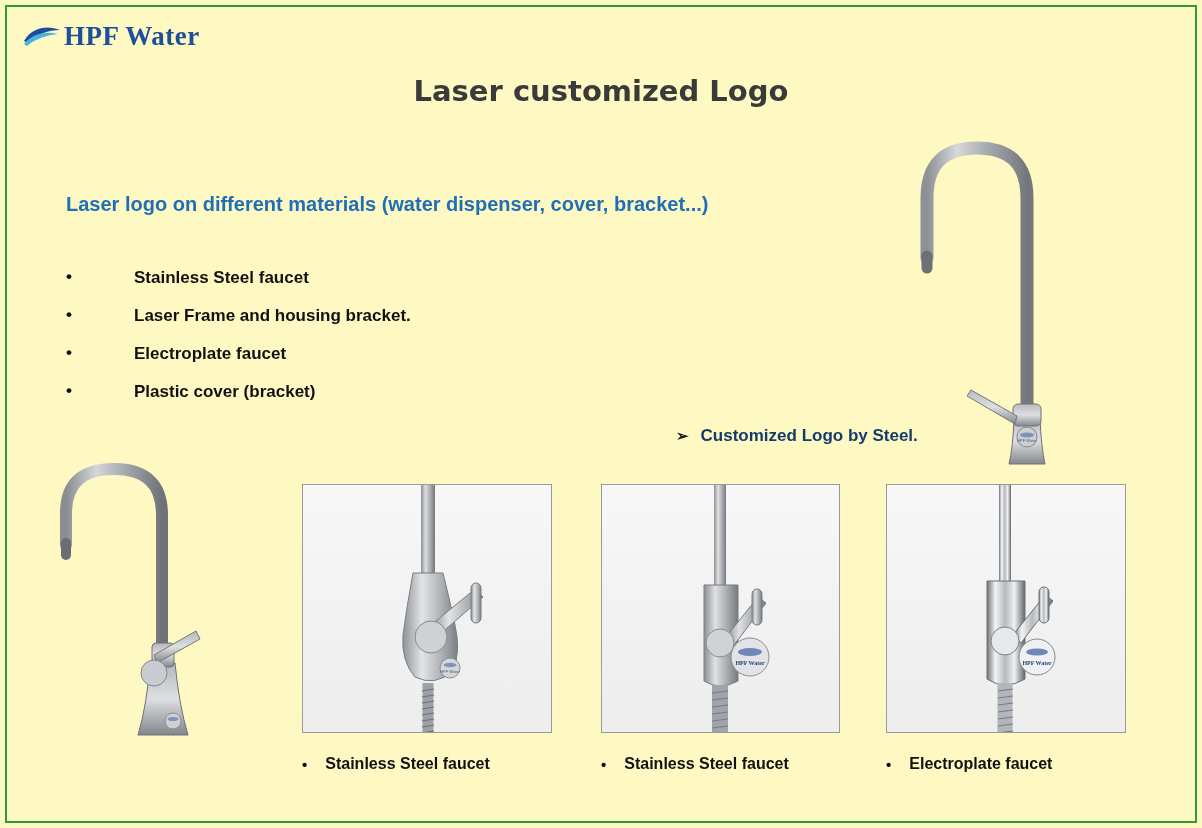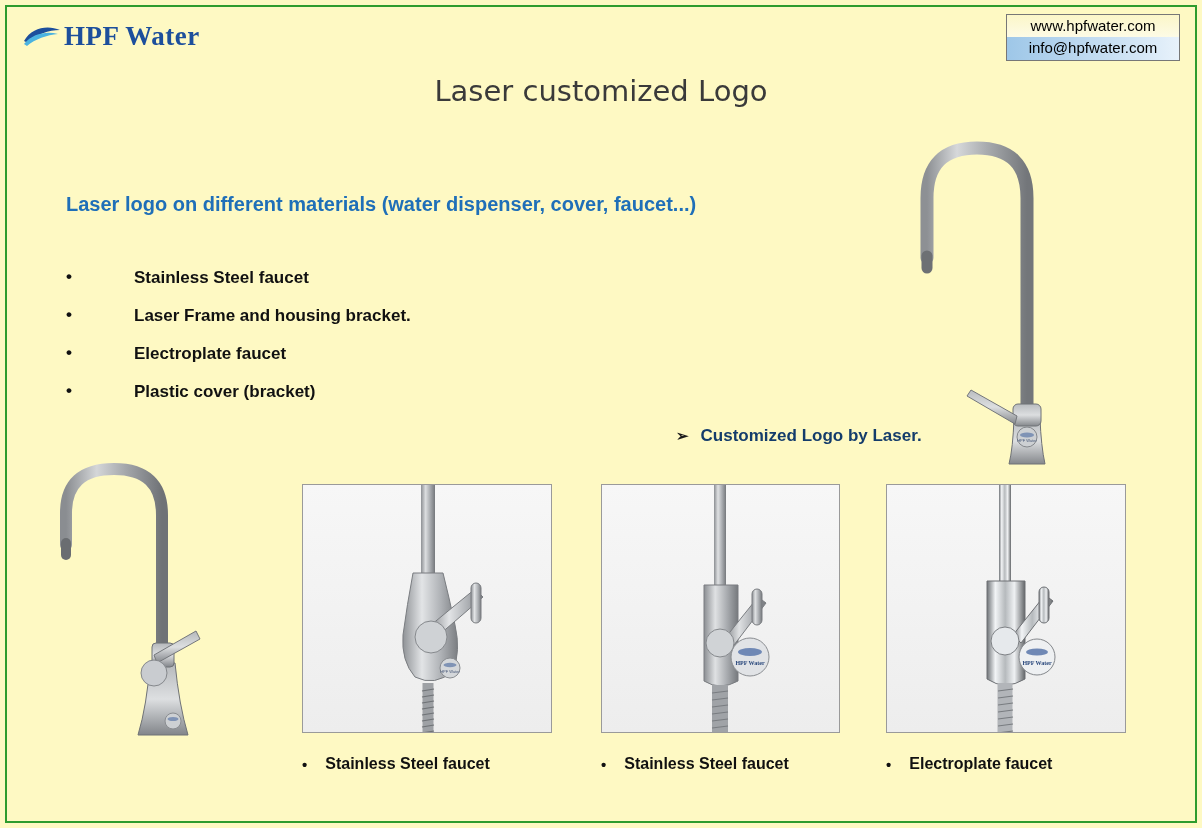--- a/index.html
+++ b/index.html
@@ -79,21 +79,21 @@
   
   .slide-title {
     position: absolute;
     left: 0;
     right: 0;
     top: 74px;
     text-align: center;
     font-size: 29px;
     color: #3a3a3a;
     font-family: "DejaVu Sans", sans-serif;
-    font-weight: 400;
+    font-weight: 700;
   }
 
   
   .subtitle {
     position: absolute;
     left: 66px;
     top: 193px;
     font-size: 20px;
     font-weight: bold;
     color: #1f6fb8;
@@ -183,28 +183,24 @@
   <div class="logo">
     <span class="logo-mark">
       <svg width="40" height="30" viewBox="0 0 40 30" xmlns="http://www.w3.org/2000/svg">
         <path d="M2 20 C10 6, 26 4, 38 9 C27 9, 14 13, 6 22 Z" fill="#1d4f9c"></path>
         <path d="M2 23 C11 12, 25 10, 36 13 C25 14, 13 18, 5 25 Z" fill="#4bb3e0"></path>
       </svg>
     </span>
     <span class="logo-text">HPF Water</span>
   </div>
 
-  <div class="contact-box">
-    <div class="contact-line l1">www.hpfwater.com</div>
-    <div class="contact-line l2">info@hpfwater.com</div>
-  </div>
 
   <div class="slide-title">Laser customized Logo</div>
 
-  <div class="subtitle">Laser logo on different materials (water dispenser, cover, faucet...)</div>
+  <div class="subtitle">Laser logo on different materials (water dispenser, cover, bracket...)</div>
 
   <div class="bullets">
     <div class="bullet-row">
       <span class="bullet-dot">•</span>
       <span>Stainless Steel faucet</span>
     </div>
     <div class="bullet-row">
       <span class="bullet-dot">•</span>
       <span>Laser Frame and housing bracket.</span>
     </div>
@@ -213,21 +209,21 @@
       <span>Electroplate faucet</span>
     </div>
     <div class="bullet-row">
       <span class="bullet-dot">•</span>
       <span>Plastic cover (bracket)</span>
     </div>
   </div>
 
   <div class="callout">
     <span class="callout-arrow">➢</span>
-    <span>Customized Logo by Laser.</span>
+    <span>Customized Logo by Steel.</span>
   </div>
 
   <div style="position:absolute; left:905px; top:128px; width:180px; height:340px;">
     <svg class="faucet-svg" width="180" height="340" viewBox="0 0 180 340" xmlns="http://www.w3.org/2000/svg">
       <defs>
         <linearGradient id="steel1" x1="0" y1="0" x2="1" y2="0">
           <stop offset="0%" stop-color="#8d9094"></stop>
           <stop offset="30%" stop-color="#d6d8da"></stop>
           <stop offset="60%" stop-color="#a8abae"></stop>
           <stop offset="100%" stop-color="#73767a"></stop>

